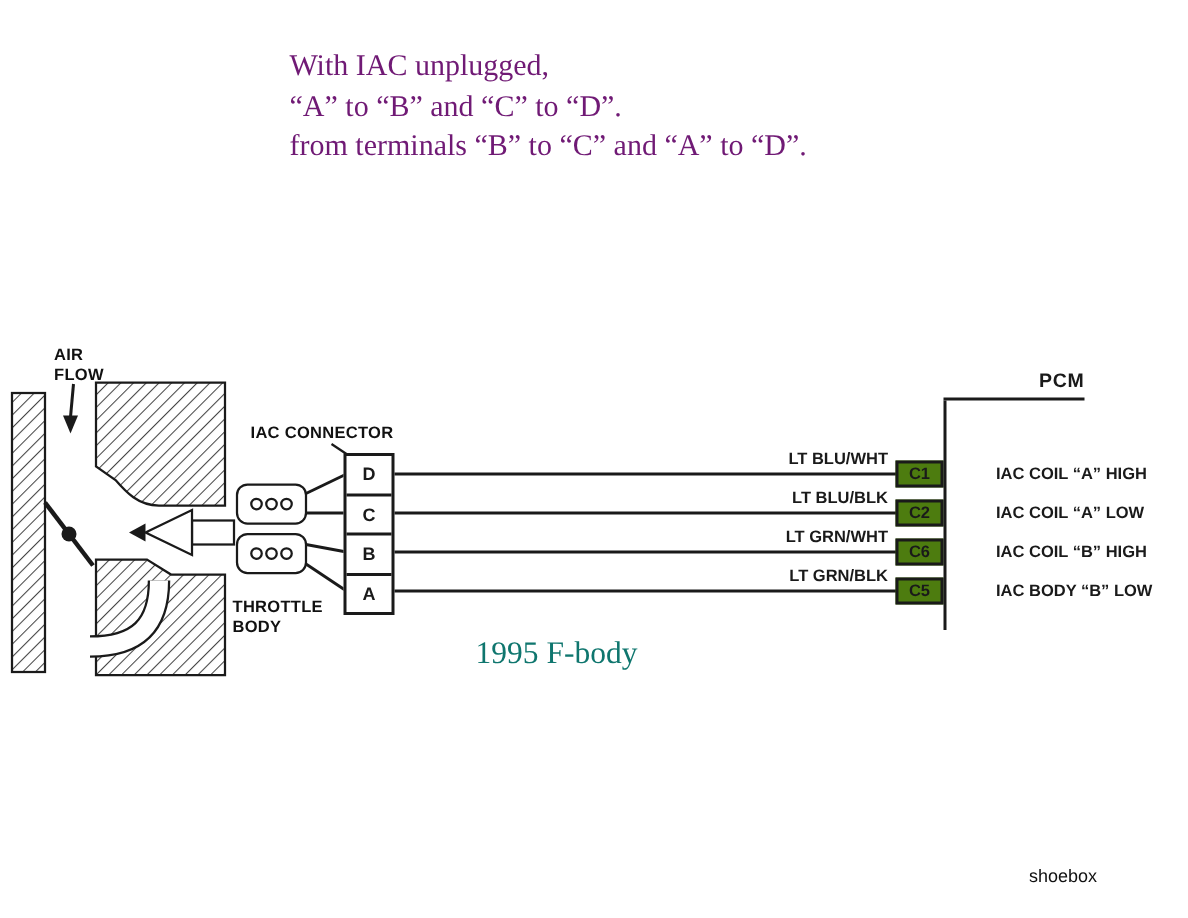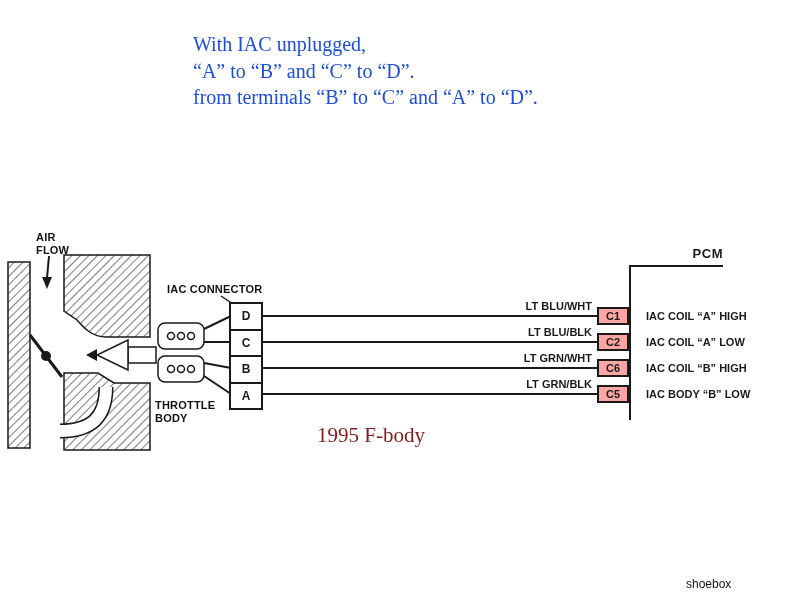--- a/index.html
+++ b/index.html
@@ -10,21 +10,21 @@
     overflow: hidden;
     font-family: "Liberation Sans", sans-serif;
     color: #1a1a1a;
   }
   .abs { position: absolute; }
 
   .instructions {
     left: 193px; top: 31px; width: 440px;
     font-family: "Liberation Serif", serif;
     font-size: 20px; line-height: 26.5px;
-    color: #1d4ed8;
+    color: #701a75;
   }
 
   .lbl {
     font-weight: bold;
     font-size: 11px;
     line-height: 12.5px;
     color: #111111;
     letter-spacing: 0.2px;
   }
   .pre { white-space: pre-line; }
@@ -47,43 +47,43 @@
     left: 263px; width: 335px; height: 2px;
     background: #1a1a1a;
   }
   .wire-color {
     left: 455px; width: 137px; height: 13px;
     text-align: right;
     font-weight: bold; font-size: 11px; line-height: 13px;
   }
   .pin-box {
     left: 597px; width: 32px; height: 18px;
-    border: 2px solid #1a1a1a; background: #fca5a5;
+    border: 2px solid #1a1a1a; background: #4d7c0f;
     font-weight: bold; font-size: 11px; line-height: 14px;
     text-align: center;
   }
   .coil-label {
-    left: 646px; height: 18px;
+    left: 664px; height: 18px;
     font-weight: bold; font-size: 11px; line-height: 18px;
     white-space: nowrap;
   }
 
   .pcm-title {
     left: 629px; top: 246px; width: 94px;
     text-align: right;
     font-weight: bold; font-size: 13px;
     letter-spacing: 0.5px;
   }
   .pcm-underline { left: 629px; top: 265px; width: 94px; height: 2px; background: #1a1a1a; }
   .pcm-vline { left: 629px; top: 267px; width: 2px; height: 153px; background: #1a1a1a; }
 
   .caption {
     left: 317px; top: 423px;
     font-family: "Liberation Serif", serif;
-    font-size: 21px; color: #7f1d1d;
+    font-size: 21px; color: #0f766e;
   }
   .credit {
     left: 686px; top: 577px;
     font-size: 12px; color: #111111;
   }
 </style>
 </head>
 <body>
 
 <div class="abs instructions">

